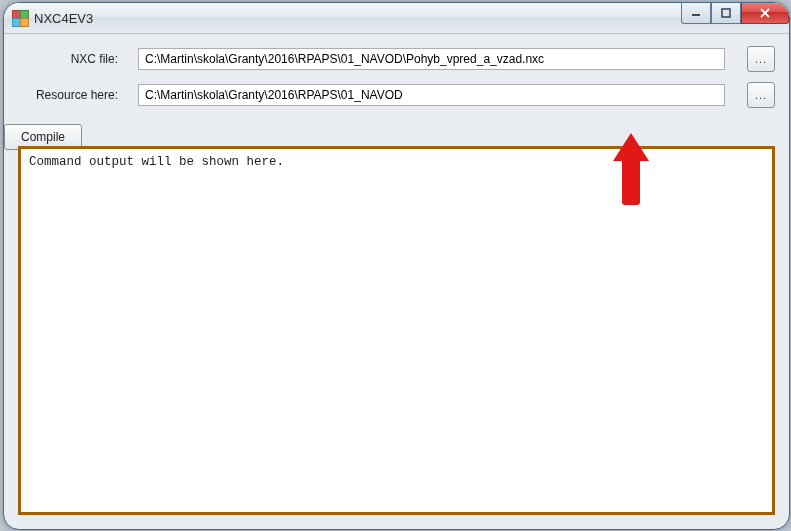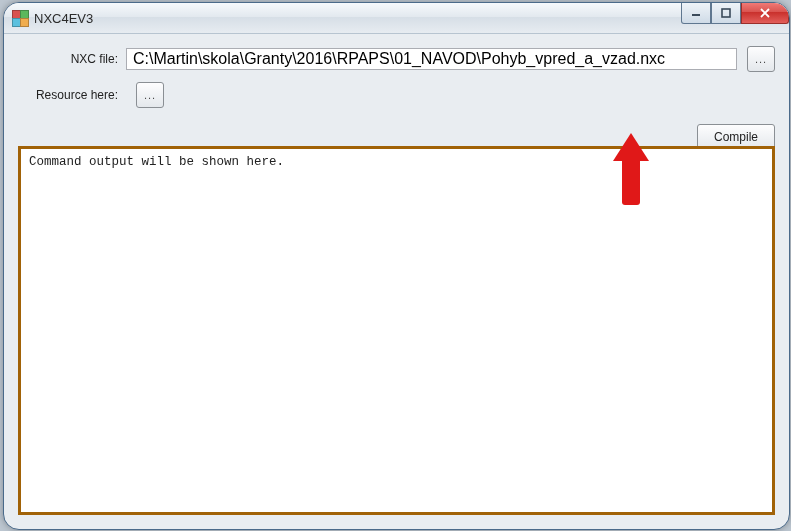--- a/index.html
+++ b/index.html
@@ -67,34 +67,35 @@
   }
   .win-btn svg { display:block; }
 
   .form-area {
     padding: 12px 14px 4px 14px;
   }
   .row {
     display: flex;
     align-items: center;
     margin-bottom: 10px;
+    gap: 12px;
   }
   .lbl {
     width: 100px;
     text-align: right;
     padding-right: 8px;
     color: #222;
   }
   .txt {
     flex: 1;
     height: 22px;
     border: 1px solid #abadb3;
     background: #fff;
     padding: 2px 6px;
-    font-size: 16px;
+    font-size: 12px;
     font-family: inherit;
     box-sizing: border-box;
   }
   .browse {
     width: 26px; height: 24px;
     margin-left: 10px;
     border: 1px solid #8a8f94;
     background: linear-gradient(to bottom, #fdfdfe, #e4e8ec);
     border-radius: 3px;
     display: flex; align-items: center; justify-content: center;
@@ -103,20 +104,21 @@
     letter-spacing: 1px;
     cursor: pointer;
   }
   .btn-row {
     display: flex;
     justify-content: flex-end;
     gap: 10px;
     padding-right: 14px;
     margin-top: 2px;
     margin-bottom: 8px;
+    flex-direction: column;
   }
   .btn {
     width: 76px; height: 24px;
     border: 1px solid #8a8f94;
     background: linear-gradient(to bottom, #fdfdfe, #e4e8ec);
     border-radius: 3px;
     font-size: 12px;
     color: #222;
     cursor: pointer;
     display:flex; align-items:center; justify-content:center;
@@ -200,20 +202,21 @@
   </div>
 
   <div class="form-area">
     <div class="row">
       <div class="lbl">NXC file:</div>
       <input class="txt" type="text" value="C:\Martin\skola\Granty\2016\RPAPS\01_NAVOD\Pohyb_vpred_a_vzad.nxc" style="">
       <div class="browse">...</div>
     </div>
     <div class="row">
       <div class="lbl">Resource here:</div>
+      <input class="txt" type="text" value="C:\Martin\skola\Granty\2016\RPAPS\01_NAVOD" style="">
       <div class="browse">...</div>
     </div>
   </div>
 
   <div class="btn-row">
     <div class="btn">Compile</div>
   </div>
 
   <div class="output-wrap">
     <div class="output">Command output will be shown here.</div>

